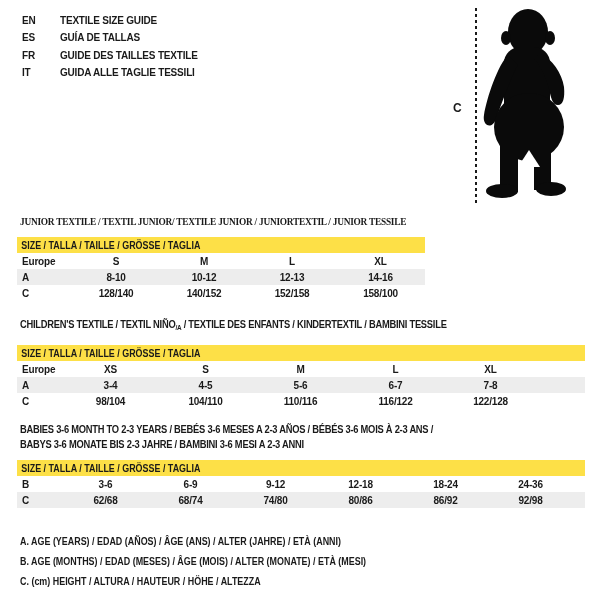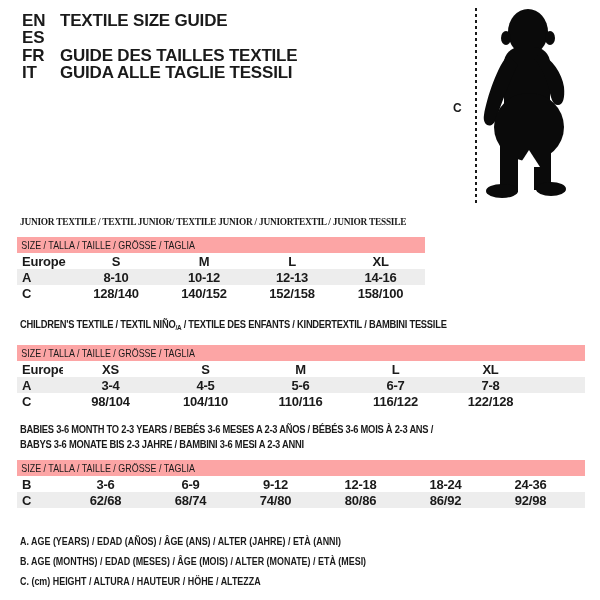--- a/index.html
+++ b/index.html
@@ -6,61 +6,62 @@
   body{
     width:600px;height:600px;position:relative;overflow:hidden;
     background:#ffffff;color:#1a1a1a;
     font-family:"Liberation Sans",sans-serif;
   }
   .abs{position:absolute;}
   .cond{display:inline-block;transform:scaleX(0.85);transform-origin:0 50%;white-space:nowrap;}
 
   
   #lang-block{left:22px;top:12px;}
-  .lang-row{display:flex;font-weight:700;font-size:17px;line-height:17.4px;letter-spacing:-0.2px;}
+  .lang-row{display:flex;font-weight:700;font-size:10px;line-height:17.4px;letter-spacing:-0.2px;}
   .lang-code{width:38px;}
 
   
   #measure-line{left:475px;top:8px;width:2px;height:198px;
     background:repeating-linear-gradient(180deg,#1a1a1a 0 3px,transparent 3px 6px);}
   #height-label{left:453px;top:101px;font-size:12px;font-weight:700;}
   #baby-svg{left:478px;top:5px;}
 
   
   .sec-title{font-size:11px;font-weight:700;letter-spacing:-0.3px;white-space:nowrap;}
   #title-junior{left:20px;top:215px;font-family:Liberation Serif, serif;}
   #title-children{left:20px;top:318px;}
   #title-babies{left:20px;top:422px;line-height:14.5px;}
   .sub-sm{font-size:7.5px;vertical-align:-2px;}
 
   
   table{border-collapse:collapse;table-layout:fixed;position:absolute;}
   #table-junior{left:17px;top:237px;width:408px;}
   #table-children{left:17px;top:345px;width:568px;}
   #table-babies{left:17px;top:460px;width:568px;}
-  th{background:#fca5a5;text-align:left;font-size:10.5px;font-weight:400;height:16px;padding:0;}
+  th{background:#fde047;text-align:left;font-size:10.5px;font-weight:700;height:16px;padding:0;}
   th .cond{padding-left:5px;}
-  td{height:16px;font-size:13px;font-weight:700;text-align:center;padding:0;
+  td{height:16px;font-size:10px;font-weight:700;text-align:center;padding:0;
      letter-spacing:-0.2px;white-space:nowrap;overflow:hidden;}
   td.rowlabel{text-align:left;padding-left:5px;}
   tbody tr:nth-child(even){background:#ededed;}
 
   
   #footnotes{left:20px;top:531px;font-size:10.5px;font-weight:700;line-height:20px;}
 </style>
 </head>
 <body>
 
 <div id="lang-block" class="abs">
   <div class="lang-row">
     <span class="lang-code">EN</span>
     <span class="lang-title">TEXTILE SIZE GUIDE</span>
   </div>
   <div class="lang-row">
     <span class="lang-code">ES</span>
+    <span class="lang-title">GUÍA DE TALLAS</span>
   </div>
   <div class="lang-row">
     <span class="lang-code">FR</span>
     <span class="lang-title">GUIDE DES TAILLES TEXTILE</span>
   </div>
   <div class="lang-row">
     <span class="lang-code">IT</span>
     <span class="lang-title">GUIDA ALLE TAGLIE TESSILI</span>
   </div>
 </div>

